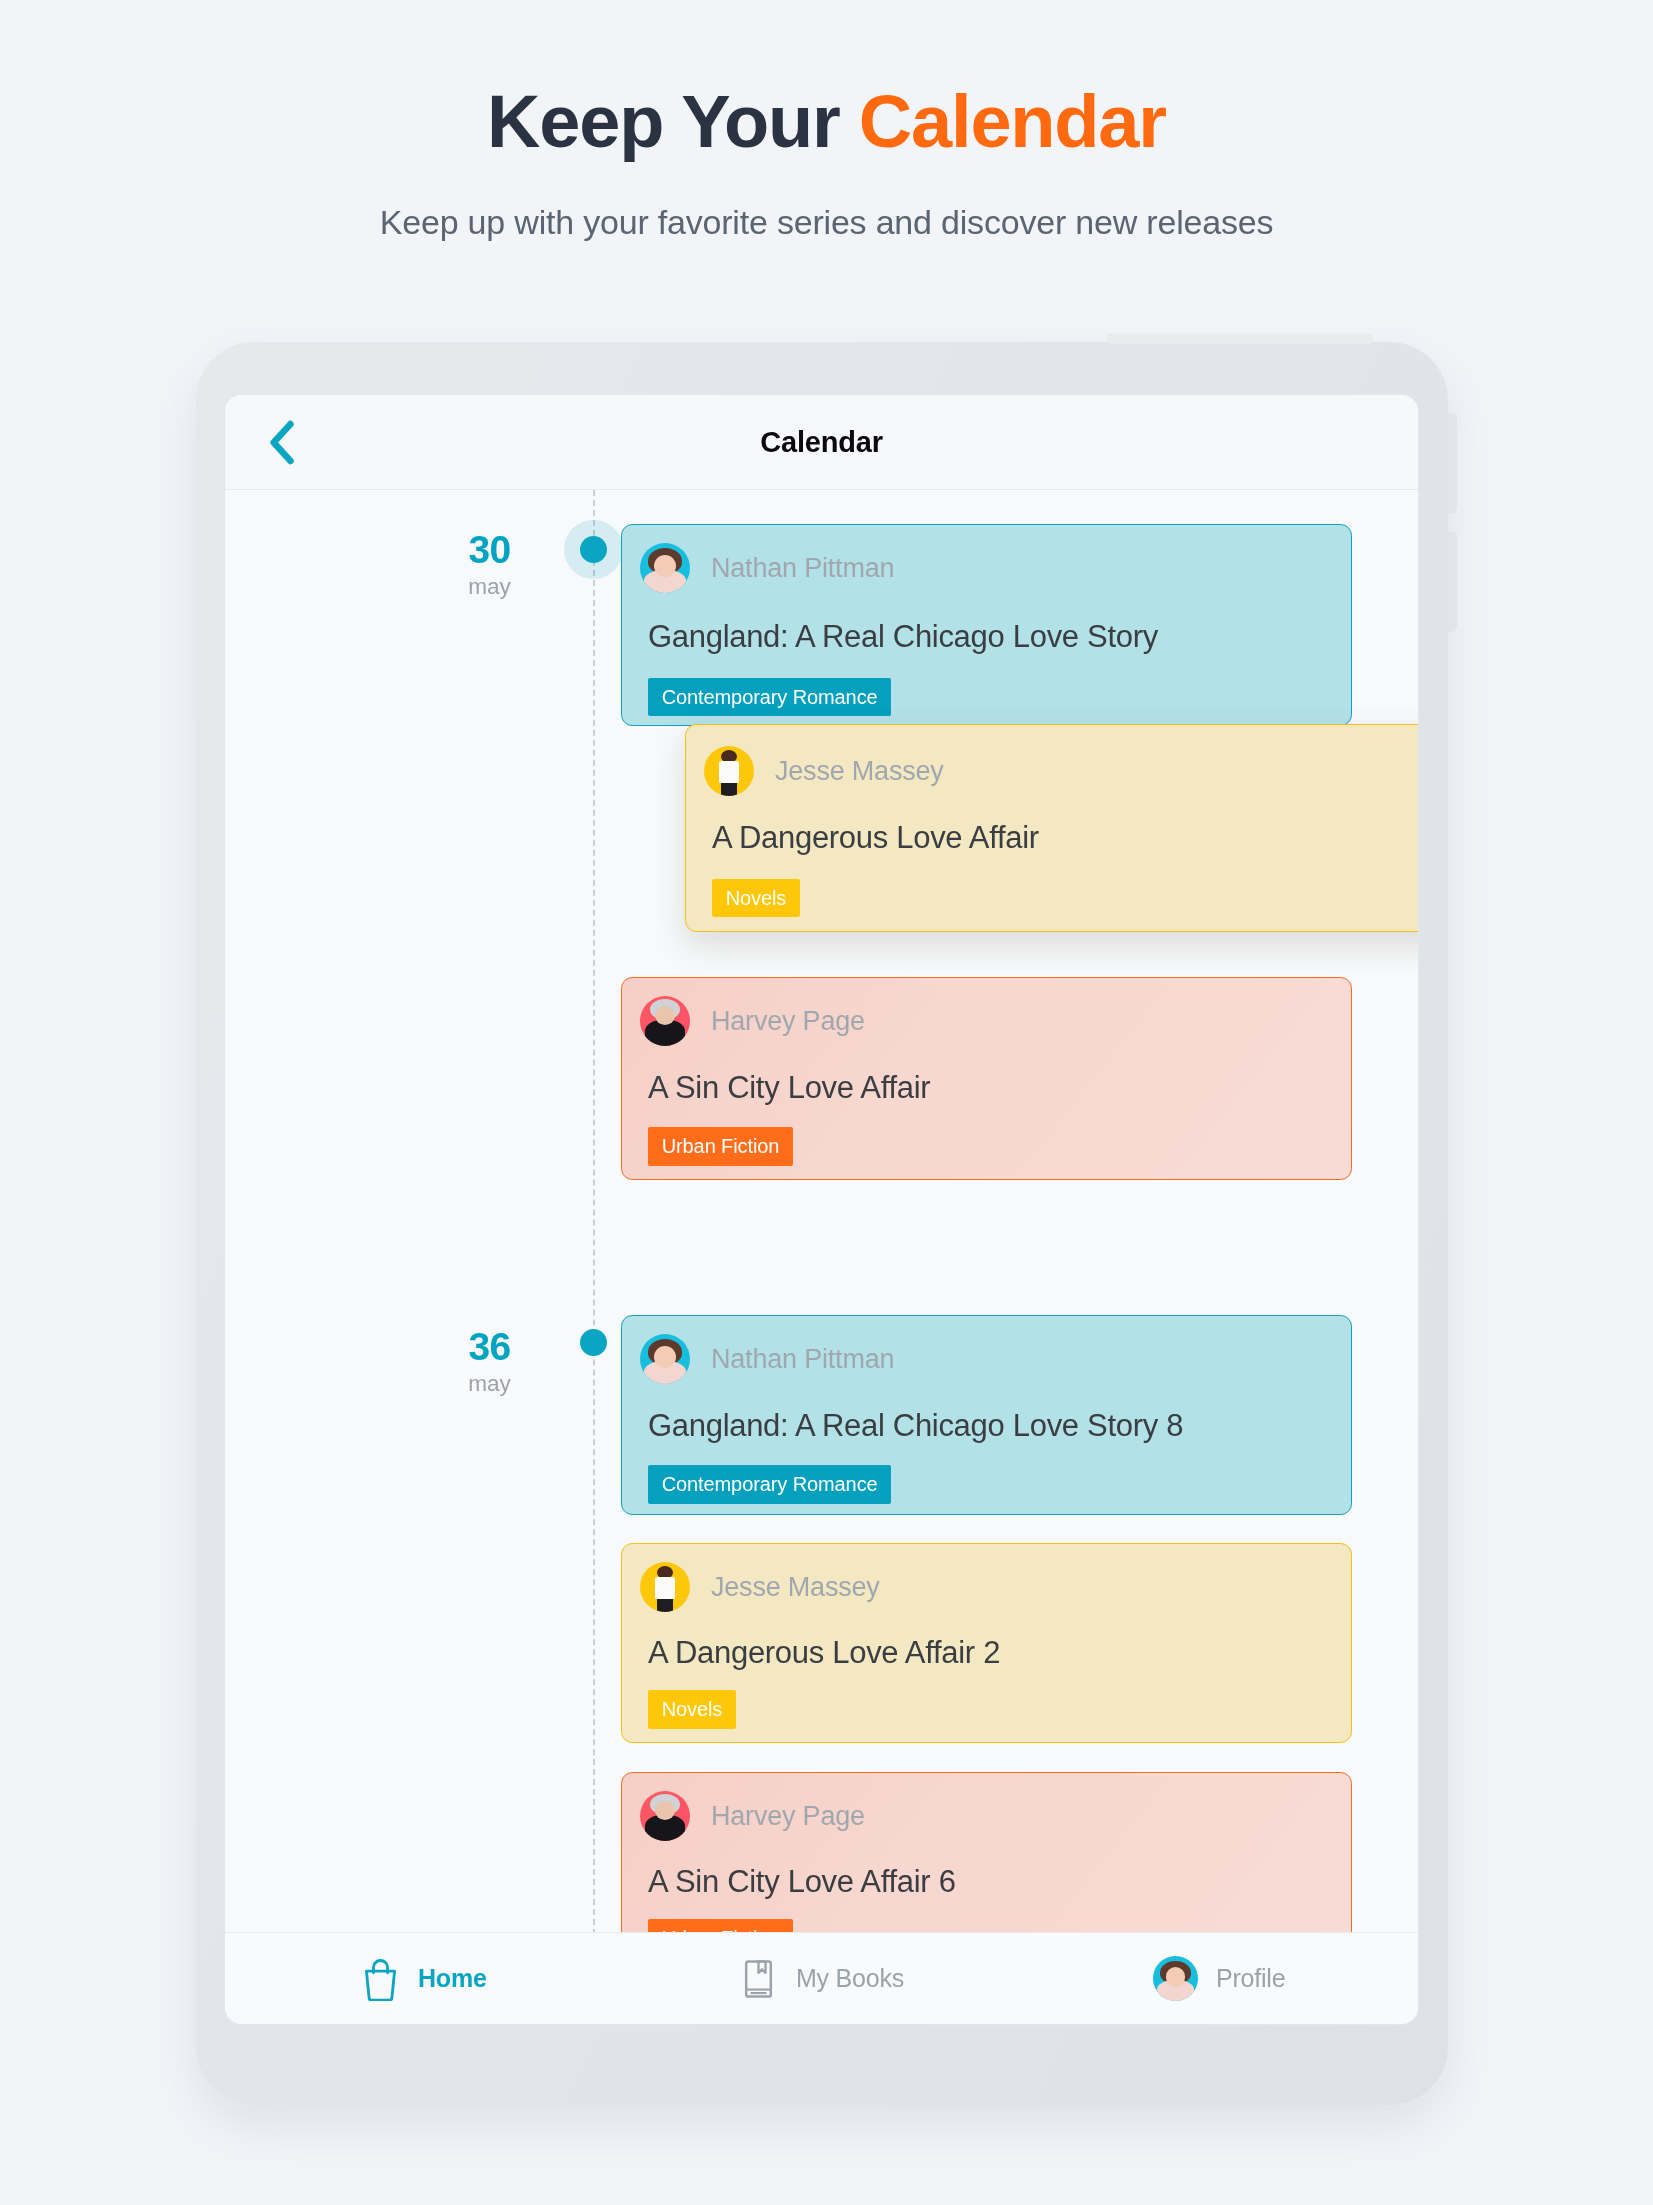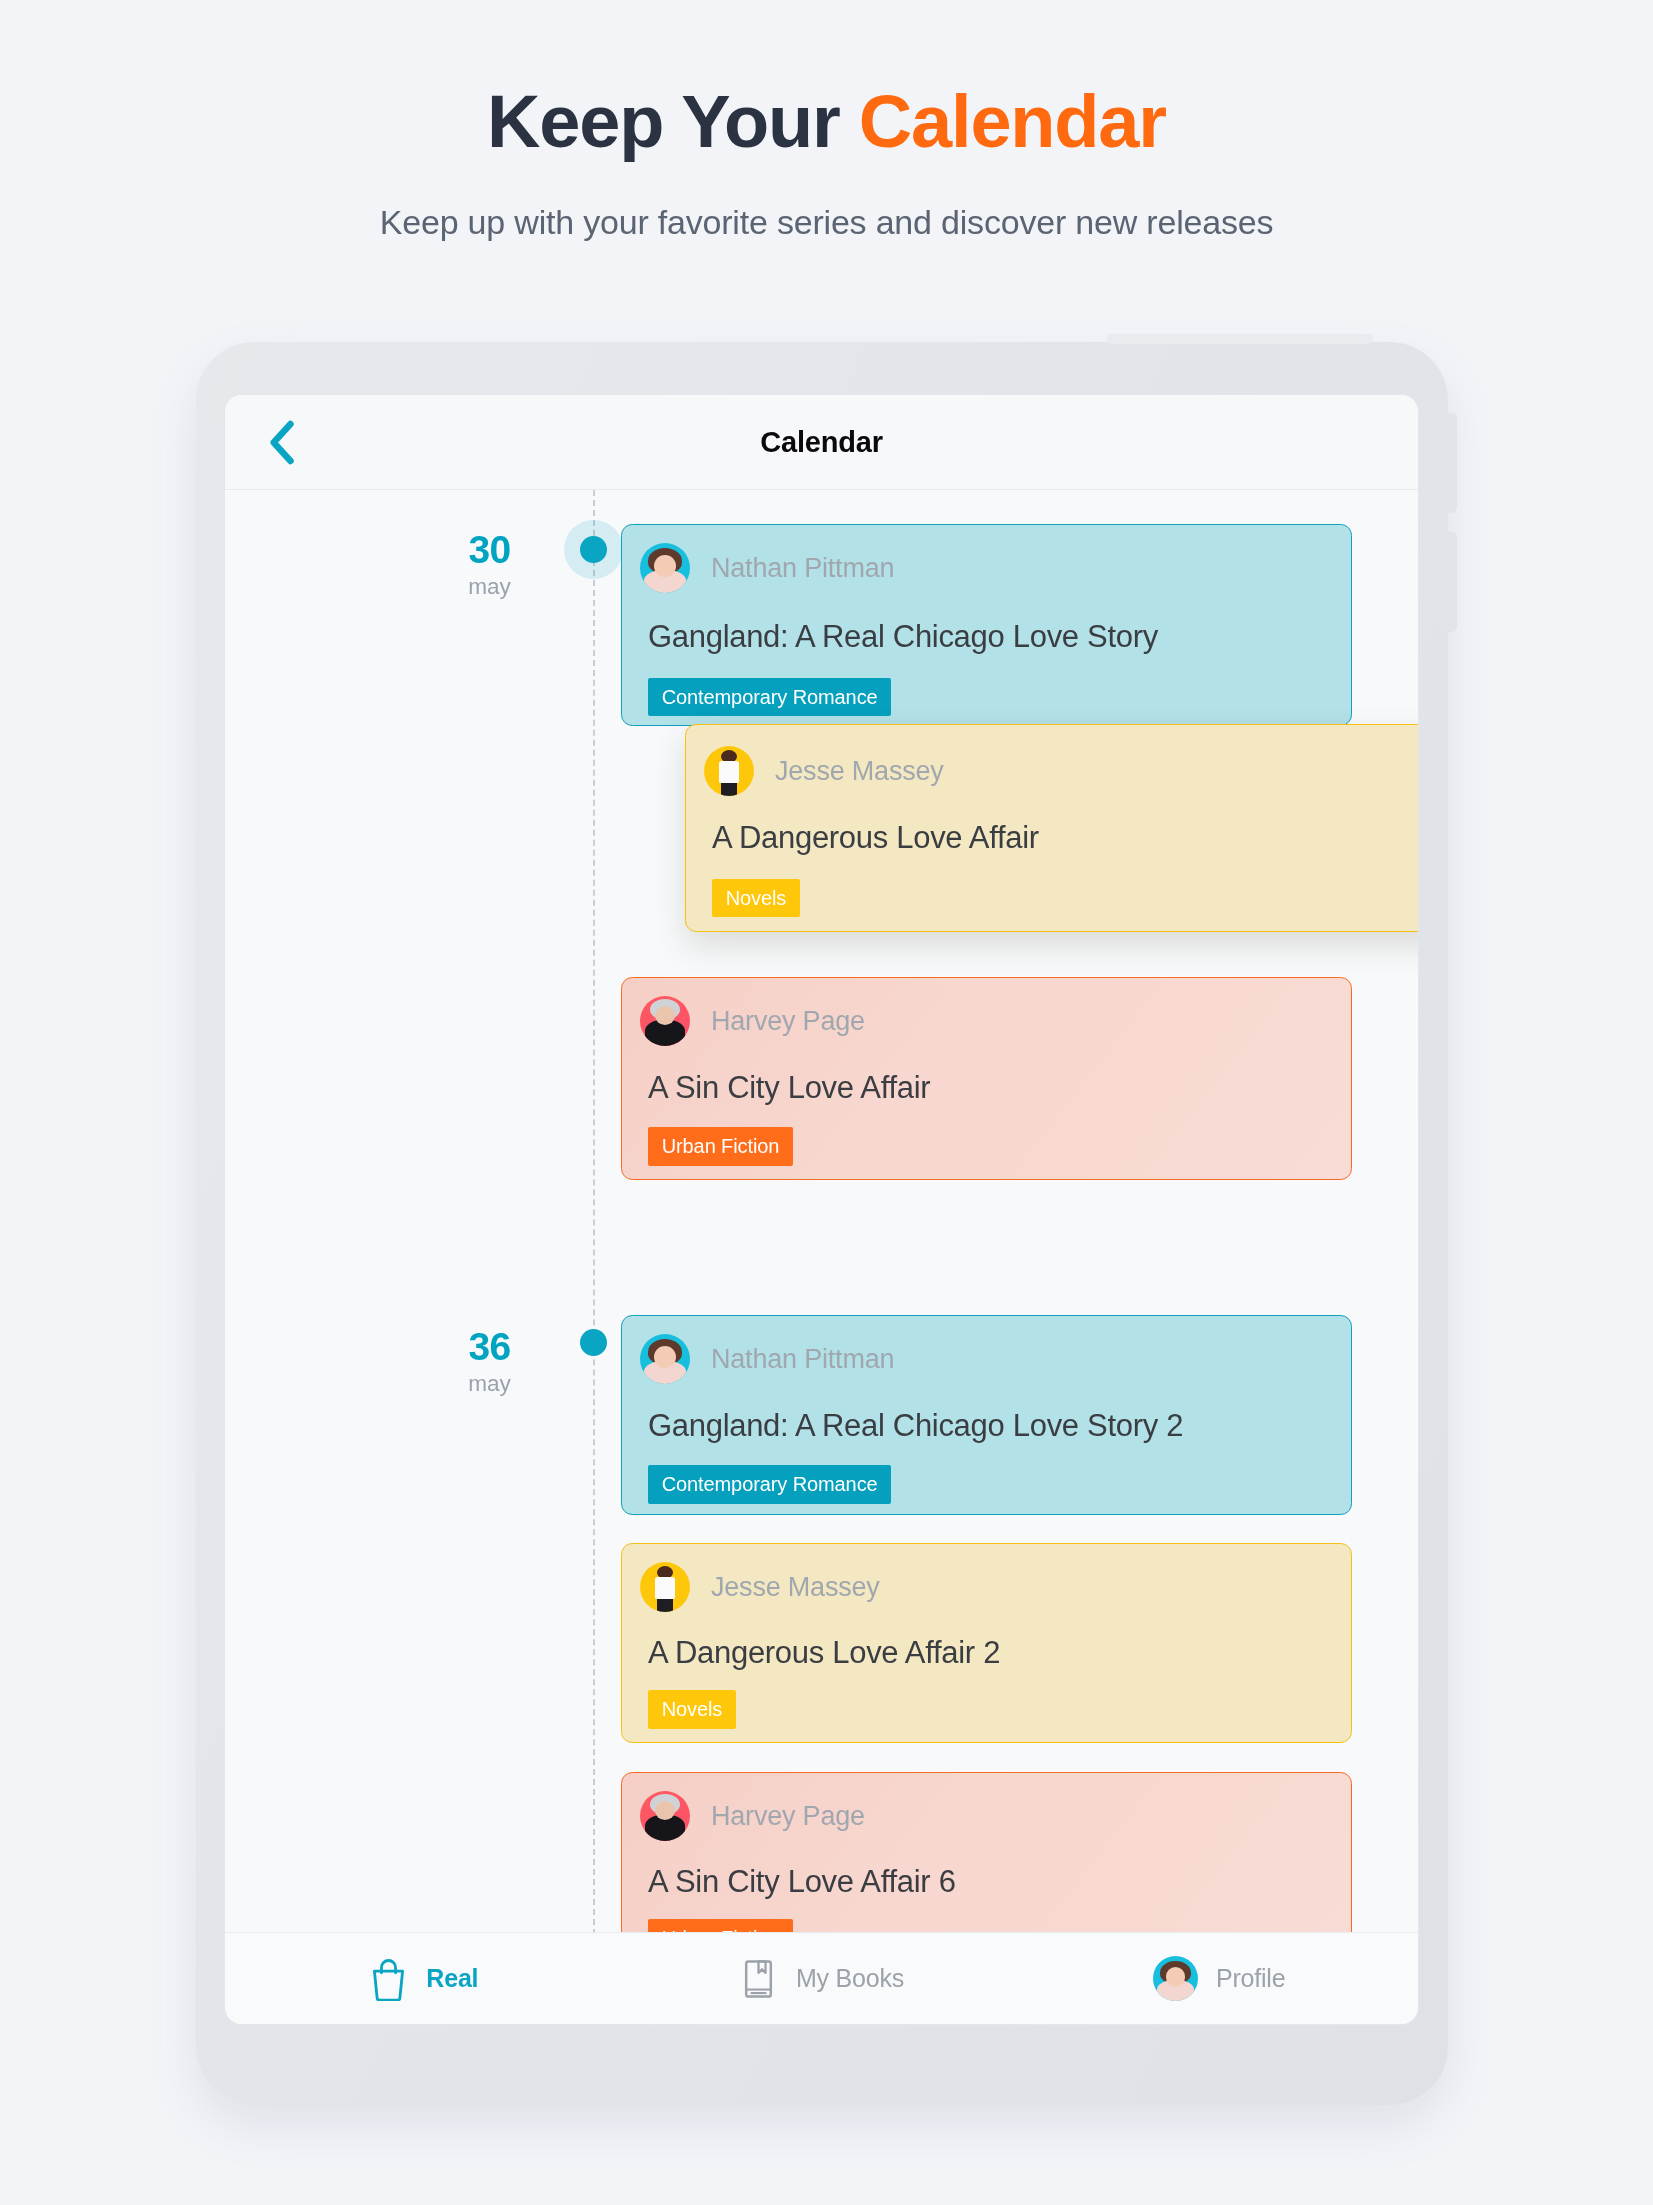--- a/index.html
+++ b/index.html
@@ -431,21 +431,21 @@
       </div>
       <div class="day-dot" style="top:839px;"></div>
 
       <div class="card teal" style="left:396px; top:825px; width:731px; height:200px;">
         <div class="card-head" style="padding-top:18px;">
           <div class="avatar av-nathan">
               <span class="face"></span>
             </div>
           <span class="author">Nathan Pittman</span>
         </div>
-        <div class="card-title" style="padding-top:24px;">Gangland: A Real Chicago Love Story  2</div>
+        <div class="card-title" style="padding-top:24px;">Gangland: A Real Chicago Love Story  8</div>
         <div style="padding-top:21px;">
           <span class="tag">Contemporary Romance</span>
         </div>
       </div>
 
       <div class="card yellow" style="left:396px; top:1053px; width:731px; height:200px;">
         <div class="card-head" style="padding-top:18px;">
           <div class="avatar av-jesse">
               <span class="legs"></span>
             </div>
@@ -471,21 +471,21 @@
       </div>
     </div>
 
     <div class="tabbar">
 
       <div class="tab active">
         <svg class="tab-icon" viewBox="0 0 44 50">
           <path d="M6 16 h32 l-3 30 a3 3 0 0 1 -3 3 h-20 a3 3 0 0 1 -3 -3 z" fill="none" stroke="#0aa5c2" stroke-width="3.2" stroke-linejoin="round"></path>
           <path d="M14 18 v-6 a8 8 0 0 1 16 0 v6" fill="none" stroke="#0aa5c2" stroke-width="3.2" stroke-linecap="round"></path>
         </svg>
-        <span class="tab-label">Real</span>
+        <span class="tab-label">Home</span>
       </div>
 
       <div class="tab">
         <svg class="tab-icon" viewBox="0 0 44 50">
           <rect x="8" y="5" width="28" height="40" rx="2.5" fill="none" stroke="#9ba2a9" stroke-width="2.8"></rect>
           <path d="M22 5 h8 v13 l-4 -4 l-4 4 z" fill="none" stroke="#9ba2a9" stroke-width="2.6" stroke-linejoin="round"></path>
           <line x1="8" y1="37" x2="36" y2="37" stroke="#9ba2a9" stroke-width="2.4"></line>
           <line x1="13" y1="41" x2="31" y2="41" stroke="#9ba2a9" stroke-width="2.4"></line>
         </svg>
         <span class="tab-label">My Books</span>

